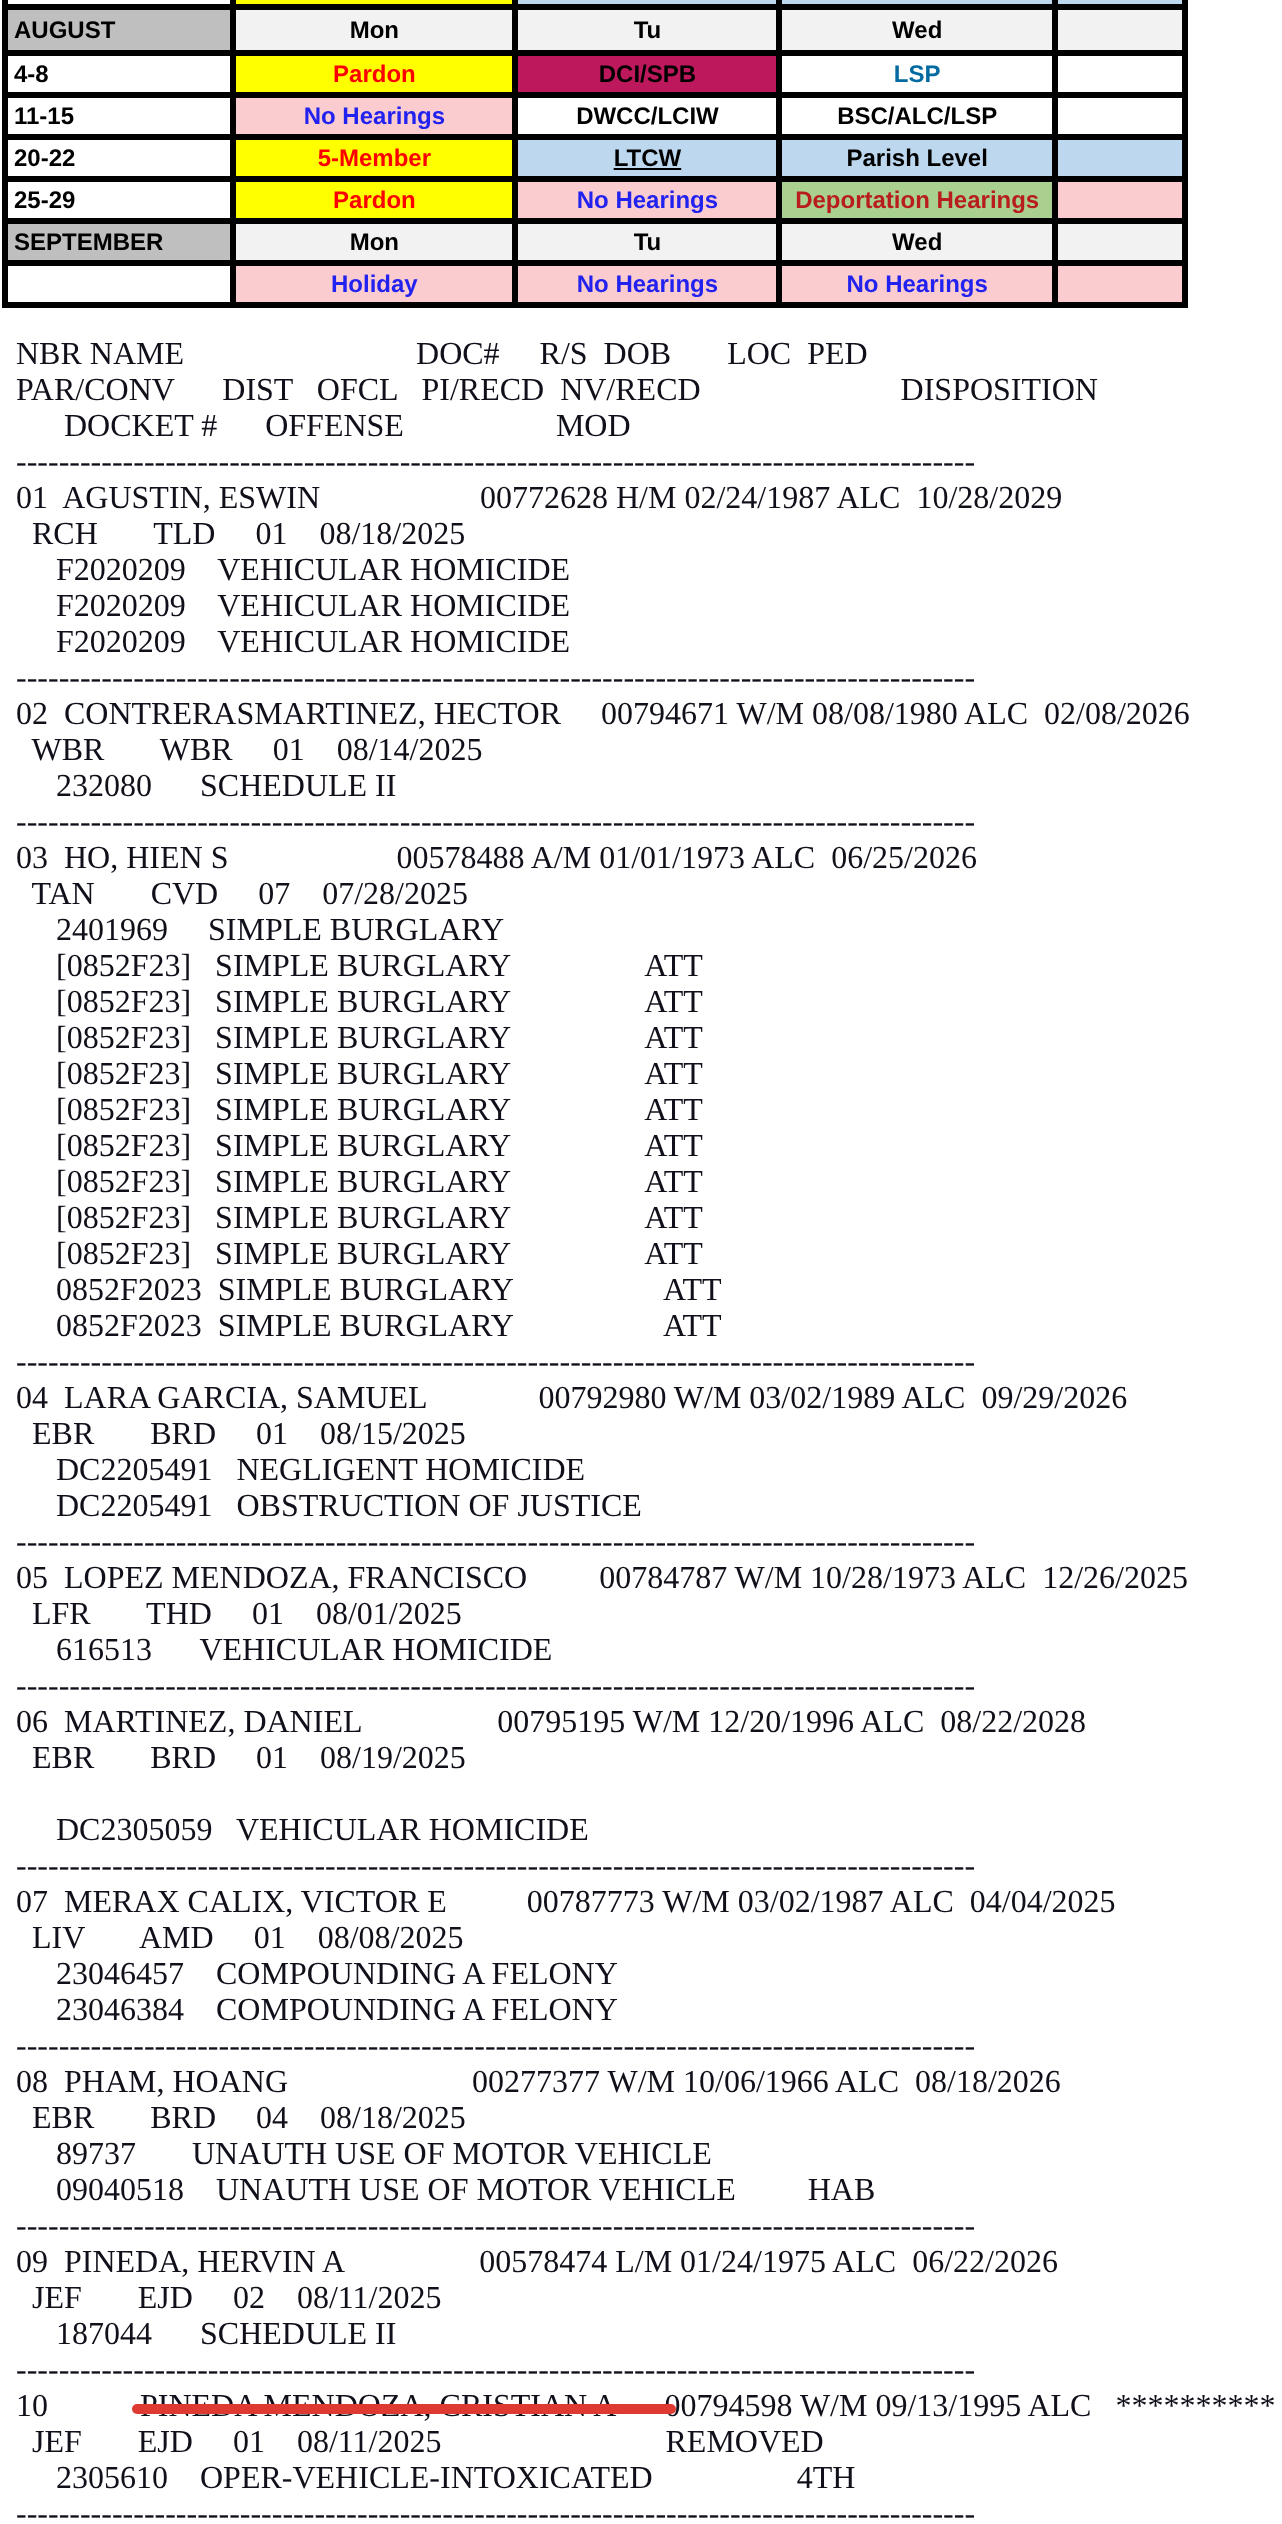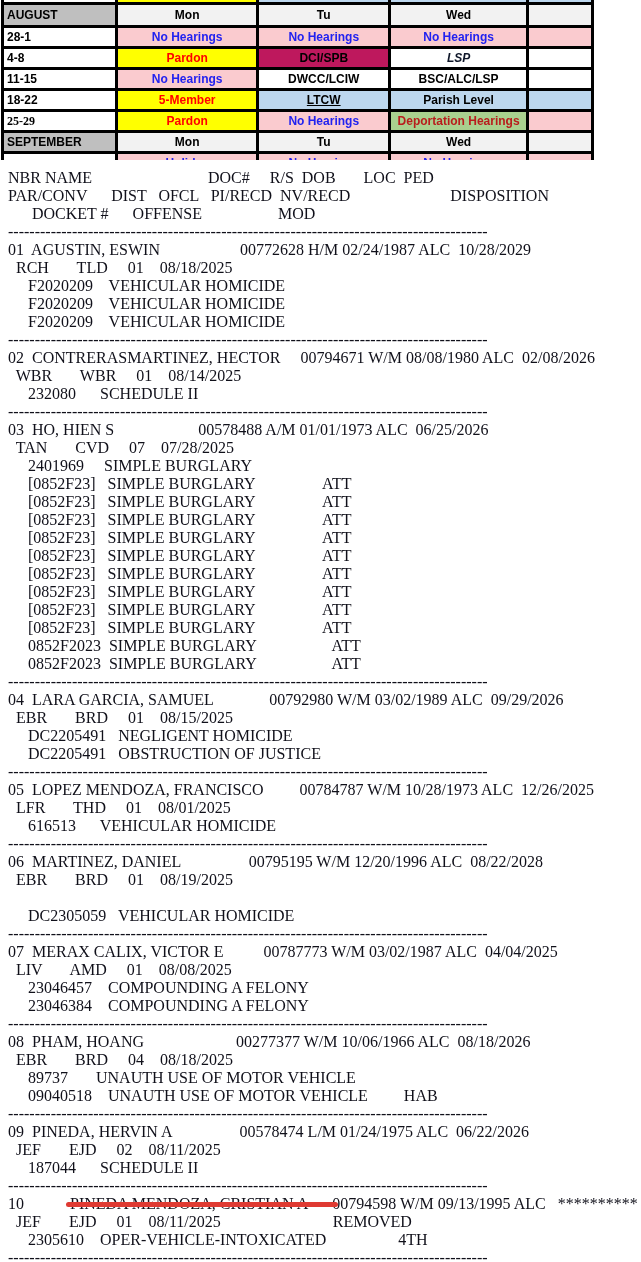--- a/index.html
+++ b/index.html
@@ -40,49 +40,42 @@
             <td class="c4" style="background: rgb(189, 215, 238); color: rgb(0, 0, 0); height: 2px;"></td>
           </tr>
           <tr>
             <td class="lbl c0" style="background: rgb(191, 191, 191); height: 20px;">AUGUST</td>
             <td class="c1" style="background: rgb(242, 242, 242); color: rgb(0, 0, 0); height: 20px;">Mon</td>
             <td class="c2" style="background: rgb(242, 242, 242); color: rgb(0, 0, 0); height: 20px;">Tu</td>
             <td class="c3" style="background: rgb(242, 242, 242); color: rgb(0, 0, 0); height: 20px;">Wed</td>
             <td class="c4" style="background: rgb(242, 242, 242); color: rgb(0, 0, 0); height: 20px;"></td>
           </tr>
           <tr>
-            <td class="lbl c0" style="background: rgb(255, 255, 255); height: 18px;">28-1</td>
-            <td class="c1" style="background: rgb(250, 203, 207); color: rgb(34, 34, 240); height: 18px;">No Hearings</td>
-            <td class="c2" style="background: rgb(250, 203, 207); color: rgb(34, 34, 240); height: 18px;">No Hearings</td>
-            <td class="c3" style="background: rgb(250, 203, 207); color: rgb(34, 34, 240); height: 18px;">No Hearings</td>
-            <td class="c4" style="background: rgb(250, 203, 207); color: rgb(34, 34, 240); height: 18px;"></td>
-          </tr>
-          <tr>
             <td class="lbl c0" style="background: rgb(255, 255, 255); height: 18px;">4-8</td>
             <td class="c1" style="background: rgb(255, 255, 0); color: rgb(255, 0, 0); height: 18px;">Pardon</td>
             <td class="c2" style="background: #be185d; color: rgb(0, 0, 0); height: 18px;">DCI/SPB</td>
-            <td class="c3" style="background: rgb(255, 255, 255); color: #0f172a; height: 18px; font-style: italic;">LSP</td>
+            <td class="c3" style="background: rgb(255, 255, 255); color: #0369a1; height: 18px;">LSP</td>
             <td class="c4" style="background: rgb(255, 255, 255); color: rgb(0, 0, 0); height: 18px;"></td>
           </tr>
           <tr>
             <td class="lbl c0" style="background: rgb(255, 255, 255); height: 18px;">11-15</td>
             <td class="c1" style="background: rgb(250, 203, 207); color: rgb(34, 34, 240); height: 18px;">No Hearings</td>
             <td class="c2" style="background: rgb(255, 255, 255); color: rgb(0, 0, 0); height: 18px;">DWCC/LCIW</td>
             <td class="c3" style="background: rgb(255, 255, 255); color: rgb(0, 0, 0); height: 18px;">BSC/ALC/LSP</td>
             <td class="c4" style="background: rgb(255, 255, 255); color: rgb(0, 0, 0); height: 18px;"></td>
           </tr>
           <tr>
-            <td class="lbl c0" style="background: rgb(255, 255, 255); height: 18px;">18-22</td>
+            <td class="lbl c0" style="background: rgb(255, 255, 255); height: 18px;">20-22</td>
             <td class="c1" style="background: rgb(255, 255, 0); color: rgb(255, 0, 0); height: 18px;">5-Member</td>
             <td class="c2" style="background: rgb(189, 215, 238); color: rgb(0, 0, 0); height: 18px; text-decoration: underline;">LTCW</td>
             <td class="c3" style="background: rgb(189, 215, 238); color: rgb(0, 0, 0); height: 18px;">Parish Level</td>
             <td class="c4" style="background: rgb(189, 215, 238); color: rgb(0, 0, 0); height: 18px;"></td>
           </tr>
           <tr>
-            <td class="lbl c0" style="background: rgb(255, 255, 255); height: 18px; font-family: Liberation Serif, serif;">25-29</td>
+            <td class="lbl c0" style="background: rgb(255, 255, 255); height: 18px;">25-29</td>
             <td class="c1" style="background: rgb(255, 255, 0); color: rgb(255, 0, 0); height: 18px;">Pardon</td>
             <td class="c2" style="background: rgb(250, 203, 207); color: rgb(34, 34, 240); height: 18px;">No Hearings</td>
             <td class="c3" style="background: rgb(169, 208, 142); color: #b91c1c; height: 18px;">Deportation Hearings</td>
             <td class="c4" style="background: rgb(250, 203, 207); color: rgb(34, 34, 240); height: 18px;"></td>
           </tr>
           <tr>
             <td class="lbl c0" style="background: rgb(191, 191, 191); height: 18px;">SEPTEMBER</td>
             <td class="c1" style="background: rgb(242, 242, 242); color: rgb(0, 0, 0); height: 18px;">Mon</td>
             <td class="c2" style="background: rgb(242, 242, 242); color: rgb(0, 0, 0); height: 18px;">Tu</td>
             <td class="c3" style="background: rgb(242, 242, 242); color: rgb(0, 0, 0); height: 18px;">Wed</td>

